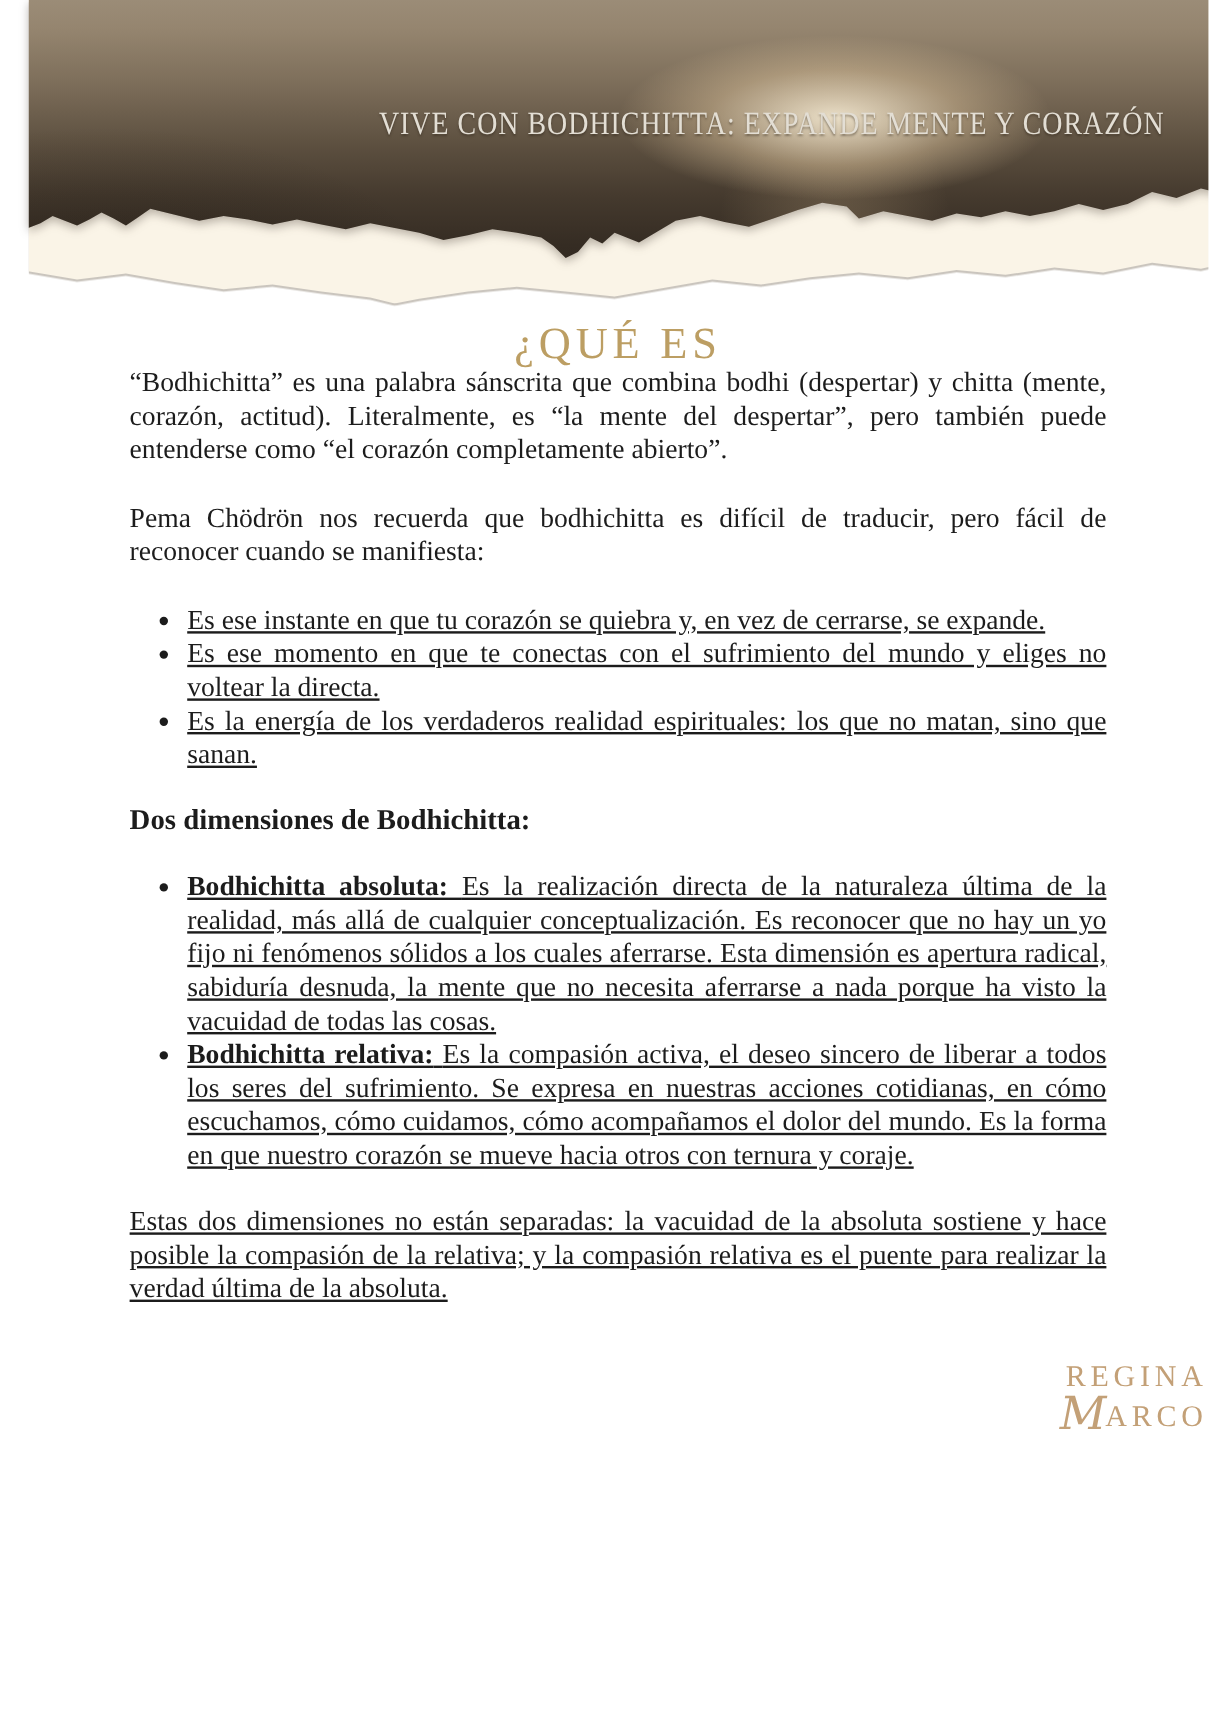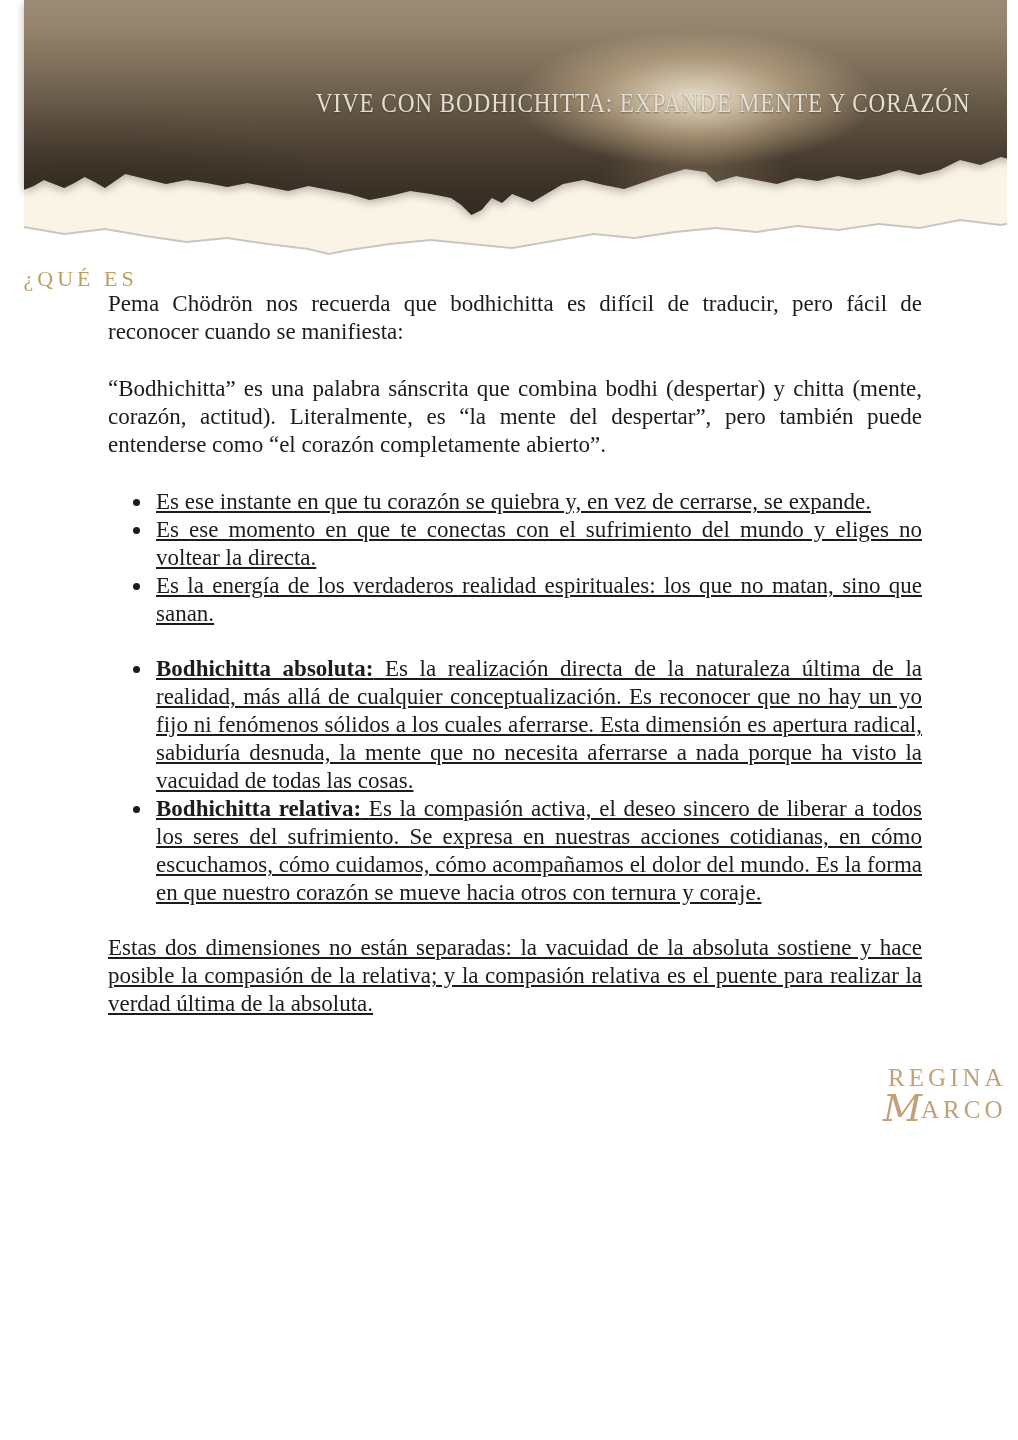--- a/index.html
+++ b/index.html
@@ -61,23 +61,23 @@
     font-weight: 400;
     letter-spacing: 1px;
     transform: scaleX(0.86);
     text-shadow: 0 1px 2px rgba(40,30,20,0.45);
     white-space: nowrap;
   }
 
   
   .kicker {
     margin-top: 16px;
-    text-align: left;
+    text-align: center;
     color: #bc9e63;
-    font-size: 22px;
+    font-size: 37px;
     letter-spacing: 4px;
     line-height: 1;
   }
   .script-title {
     margin: -6px 0 33px;
     text-align: center;
     color: #bc9e63;
     font-family: "DejaVu Serif", serif;
     font-style: italic;
     font-weight: 400;
@@ -144,30 +144,31 @@
       <div class="hero-photo"></div>
     </div>
     <div class="hero-banner">VIVE CON BODHICHITTA: EXPANDE MENTE Y CORAZÓN</div>
   </div>
 
   <div class="kicker">¿QUÉ ES</div>
 
 
   <main class="content">
 
+    <p>“Bodhichitta” es una palabra sánscrita que combina bodhi (despertar) y chitta (mente, corazón, actitud). Literalmente, es “la mente del despertar”, pero también puede entenderse como “el corazón completamente abierto”.</p>
+
     <p>Pema Chödrön nos recuerda que bodhichitta es difícil de traducir, pero fácil de reconocer cuando se manifiesta:</p>
-
-    <p>“Bodhichitta” es una palabra sánscrita que combina bodhi (despertar) y chitta (mente, corazón, actitud). Literalmente, es “la mente del despertar”, pero también puede entenderse como “el corazón completamente abierto”.</p>
 
     <ul>
       <li>Es ese instante en que tu corazón se quiebra y, en vez de cerrarse, se expande.</li>
       <li>Es ese momento en que te conectas con el sufrimiento del mundo y eliges no voltear la directa.</li>
       <li>Es la energía de los verdaderos realidad espirituales: los que no matan, sino que sanan.</li>
     </ul>
 
+    <h2 class="section-heading">Dos dimensiones de Bodhichitta:</h2>
 
     <ul>
       <li>
         <strong>Bodhichitta absoluta:</strong>
         <span>Es la realización directa de la naturaleza última de la realidad, más allá de cualquier conceptualización. Es reconocer que no hay un yo fijo ni fenómenos sólidos a los cuales aferrarse. Esta dimensión es apertura radical, sabiduría desnuda, la mente que no necesita aferrarse a nada porque ha visto la vacuidad de todas las cosas.</span>
       </li>
       <li>
         <strong>Bodhichitta relativa:</strong>
         <span>Es la compasión activa, el deseo sincero de liberar a todos los seres del sufrimiento. Se expresa en nuestras acciones cotidianas, en cómo escuchamos, cómo cuidamos, cómo acompañamos el dolor del mundo. Es la forma en que nuestro corazón se mueve hacia otros con ternura y coraje.</span>
       </li>

